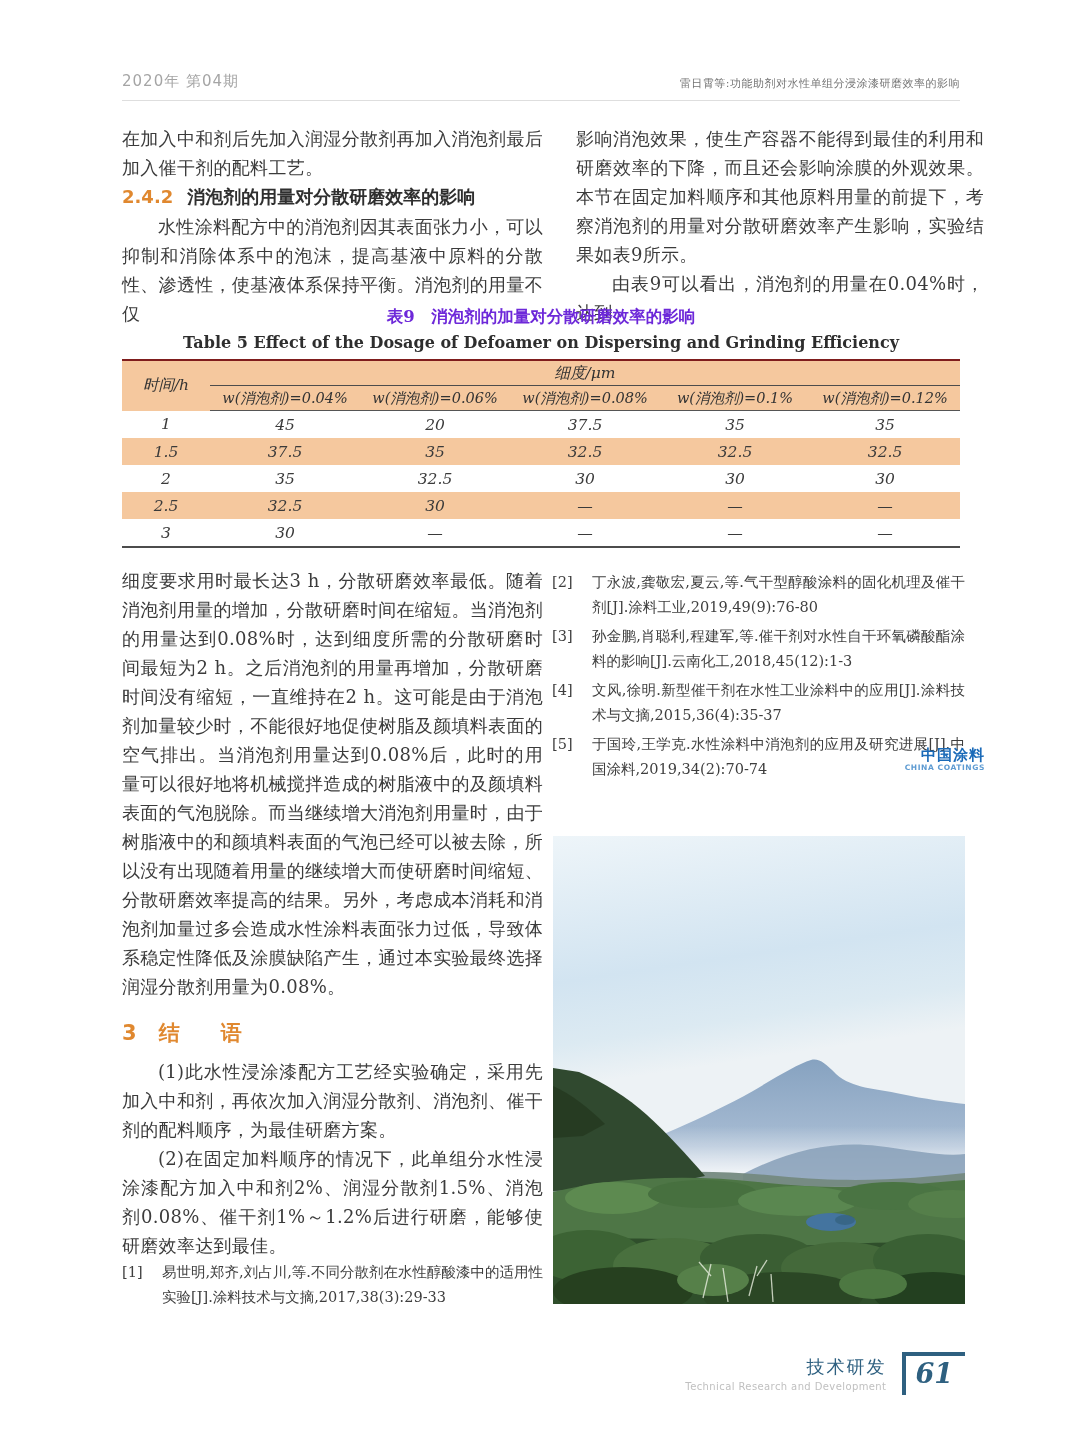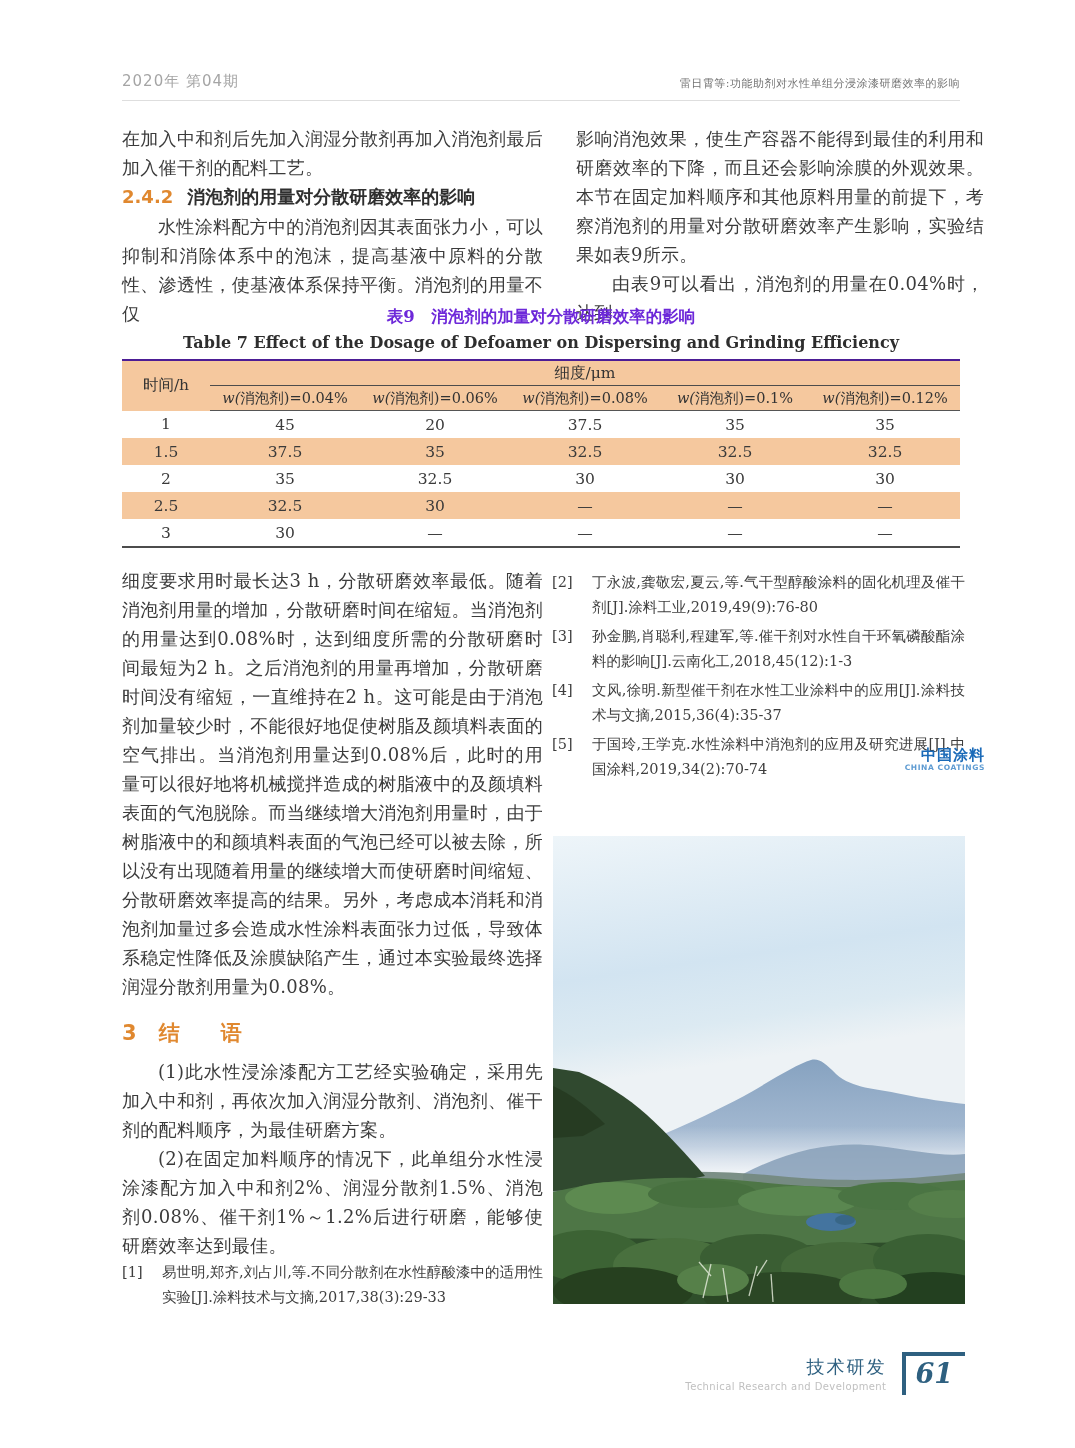--- a/index.html
+++ b/index.html
@@ -32,21 +32,21 @@
   .subsec-num{color:#e0882f;font-weight:bold;margin-right:14px;font-family:"DejaVu Sans","Liberation Sans",sans-serif;}
   .subsec-title{font-weight:bold;color:#2f2f2f;}
   .sec-heading{margin:18px 0 10px 0;font-size:21px;font-weight:bold;color:#e0882f;}
   .sec-heading .sec-num{margin-right:22px;font-family:"DejaVu Sans","Liberation Sans",sans-serif;}
   .sec-heading .sec-title{letter-spacing:10px;}
   
   .table-block{position:absolute;left:122px;top:306px;width:838px;}
   .tbl-title-cn{font-size:16.5px;font-weight:bold;text-align:center;color:#6d28d9;margin-bottom:5px;}
   .tbl-title-en{font-size:16px;font-weight:bold;text-align:center;color:#2e2e2e;margin-bottom:7px;}
   table.t9{border-collapse:collapse;width:838px;table-layout:fixed;
-    border-top:2px solid #4c1d95;border-bottom:2px solid #4c4c4c;}
+    border-top:2px solid #7f1d1d;border-bottom:2px solid #4c4c4c;font-style:italic;}
   table.t9 th,table.t9 td{padding:0;text-align:center;font-weight:normal;}
   table.t9 thead{background:#f5c89e;}
   table.t9 thead tr:last-child th{border-bottom:1.5px solid #555;}
   .th-time{font-size:15.5px;color:#333;}
   .th-span{font-size:15.5px;color:#333;height:24px;border-bottom:1px solid #4c4c4c;}
   .th-sub{font-size:14.5px;color:#333;height:24px;}
   .th-sub::first-letter{font-style:italic;}
   table.t9 tbody td{height:27px;font-size:15.5px;color:#3a3a3a;}
   table.t9 tbody tr:nth-child(even){background:#f5c89e;}
   td.faint{color:#d9d9d9;}
@@ -91,21 +91,21 @@
     <p class="para indent">水性涂料配方中的消泡剂因其表面张力小，可以抑制和消除体系中的泡沫，提高基液中原料的分散性、渗透性，使基液体系保持平衡。消泡剂的用量不仅</p>
   </div>
 
   <div class="col-right-top">
     <p class="para">影响消泡效果，使生产容器不能得到最佳的利用和研磨效率的下降，而且还会影响涂膜的外观效果。本节在固定加料顺序和其他原料用量的前提下，考察消泡剂的用量对分散研磨效率产生影响，实验结果如表9所示。</p>
     <p class="para indent">由表9可以看出，消泡剂的用量在0.04%时，达到</p>
   </div>
 
   <div class="table-block">
     <div class="tbl-title-cn">表9　消泡剂的加量对分散研磨效率的影响</div>
-    <div class="tbl-title-en">Table 7   Effect of the Dosage of Defoamer on Dispersing and Grinding Efficiency</div>
+    <div class="tbl-title-en">Table 5   Effect of the Dosage of Defoamer on Dispersing and Grinding Efficiency</div>
     <table class="t9">
       <colgroup>
           <col style="width:88px">
           <col style="width:150px">
           <col style="width:150px">
           <col style="width:150px">
           <col style="width:150px">
           <col style="width:150px">
         </colgroup>
       <thead>

